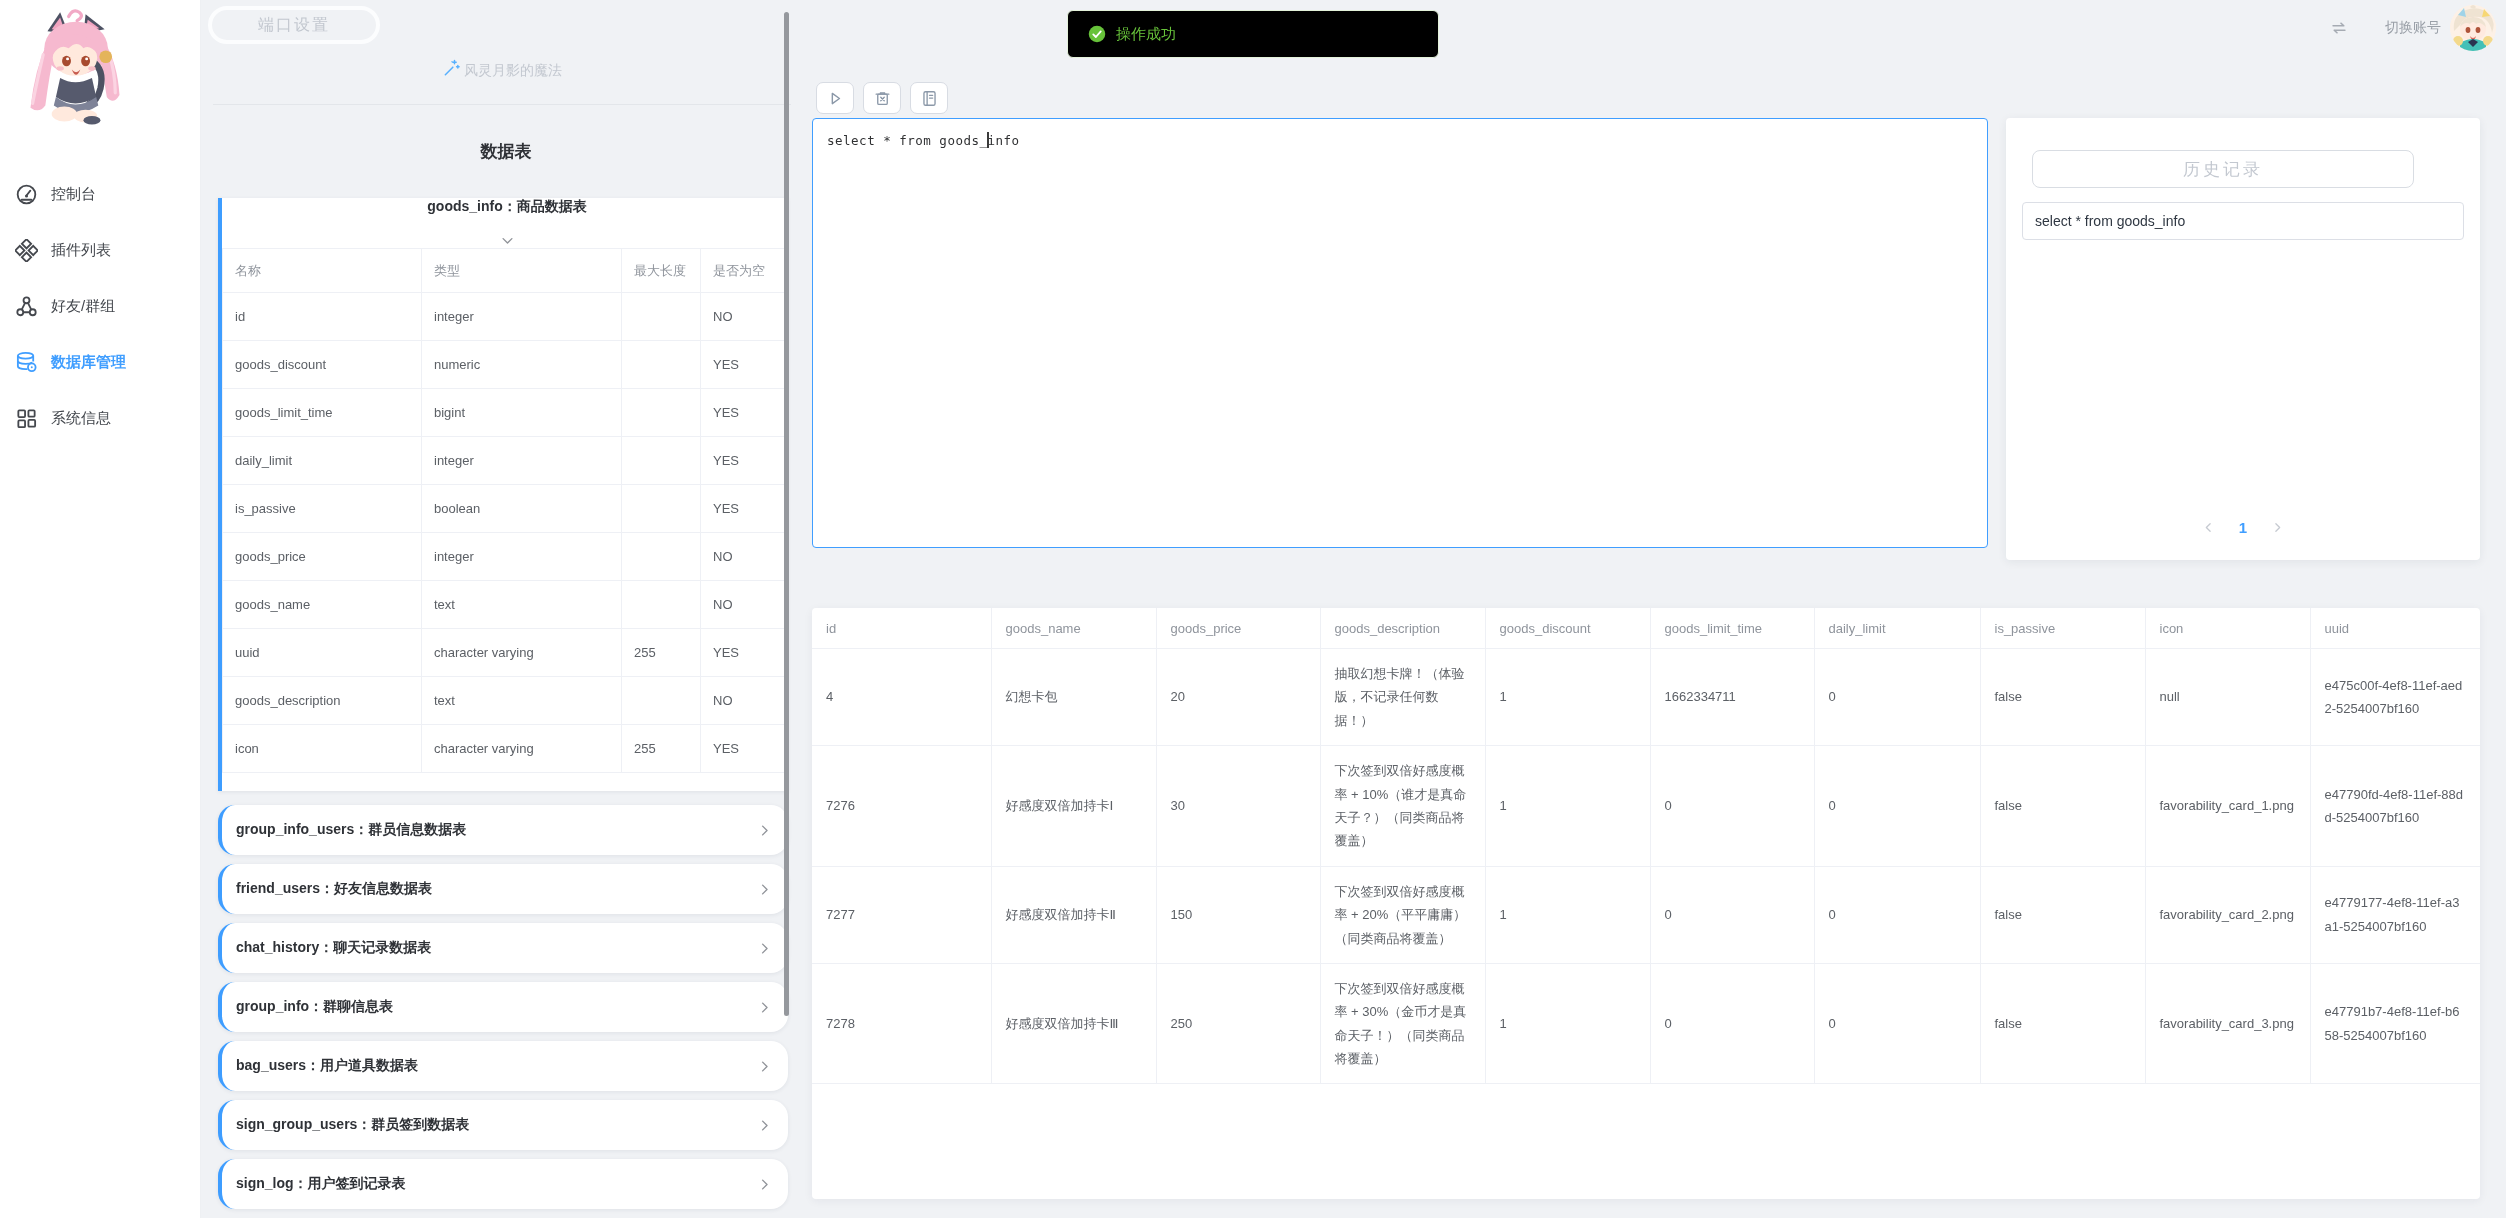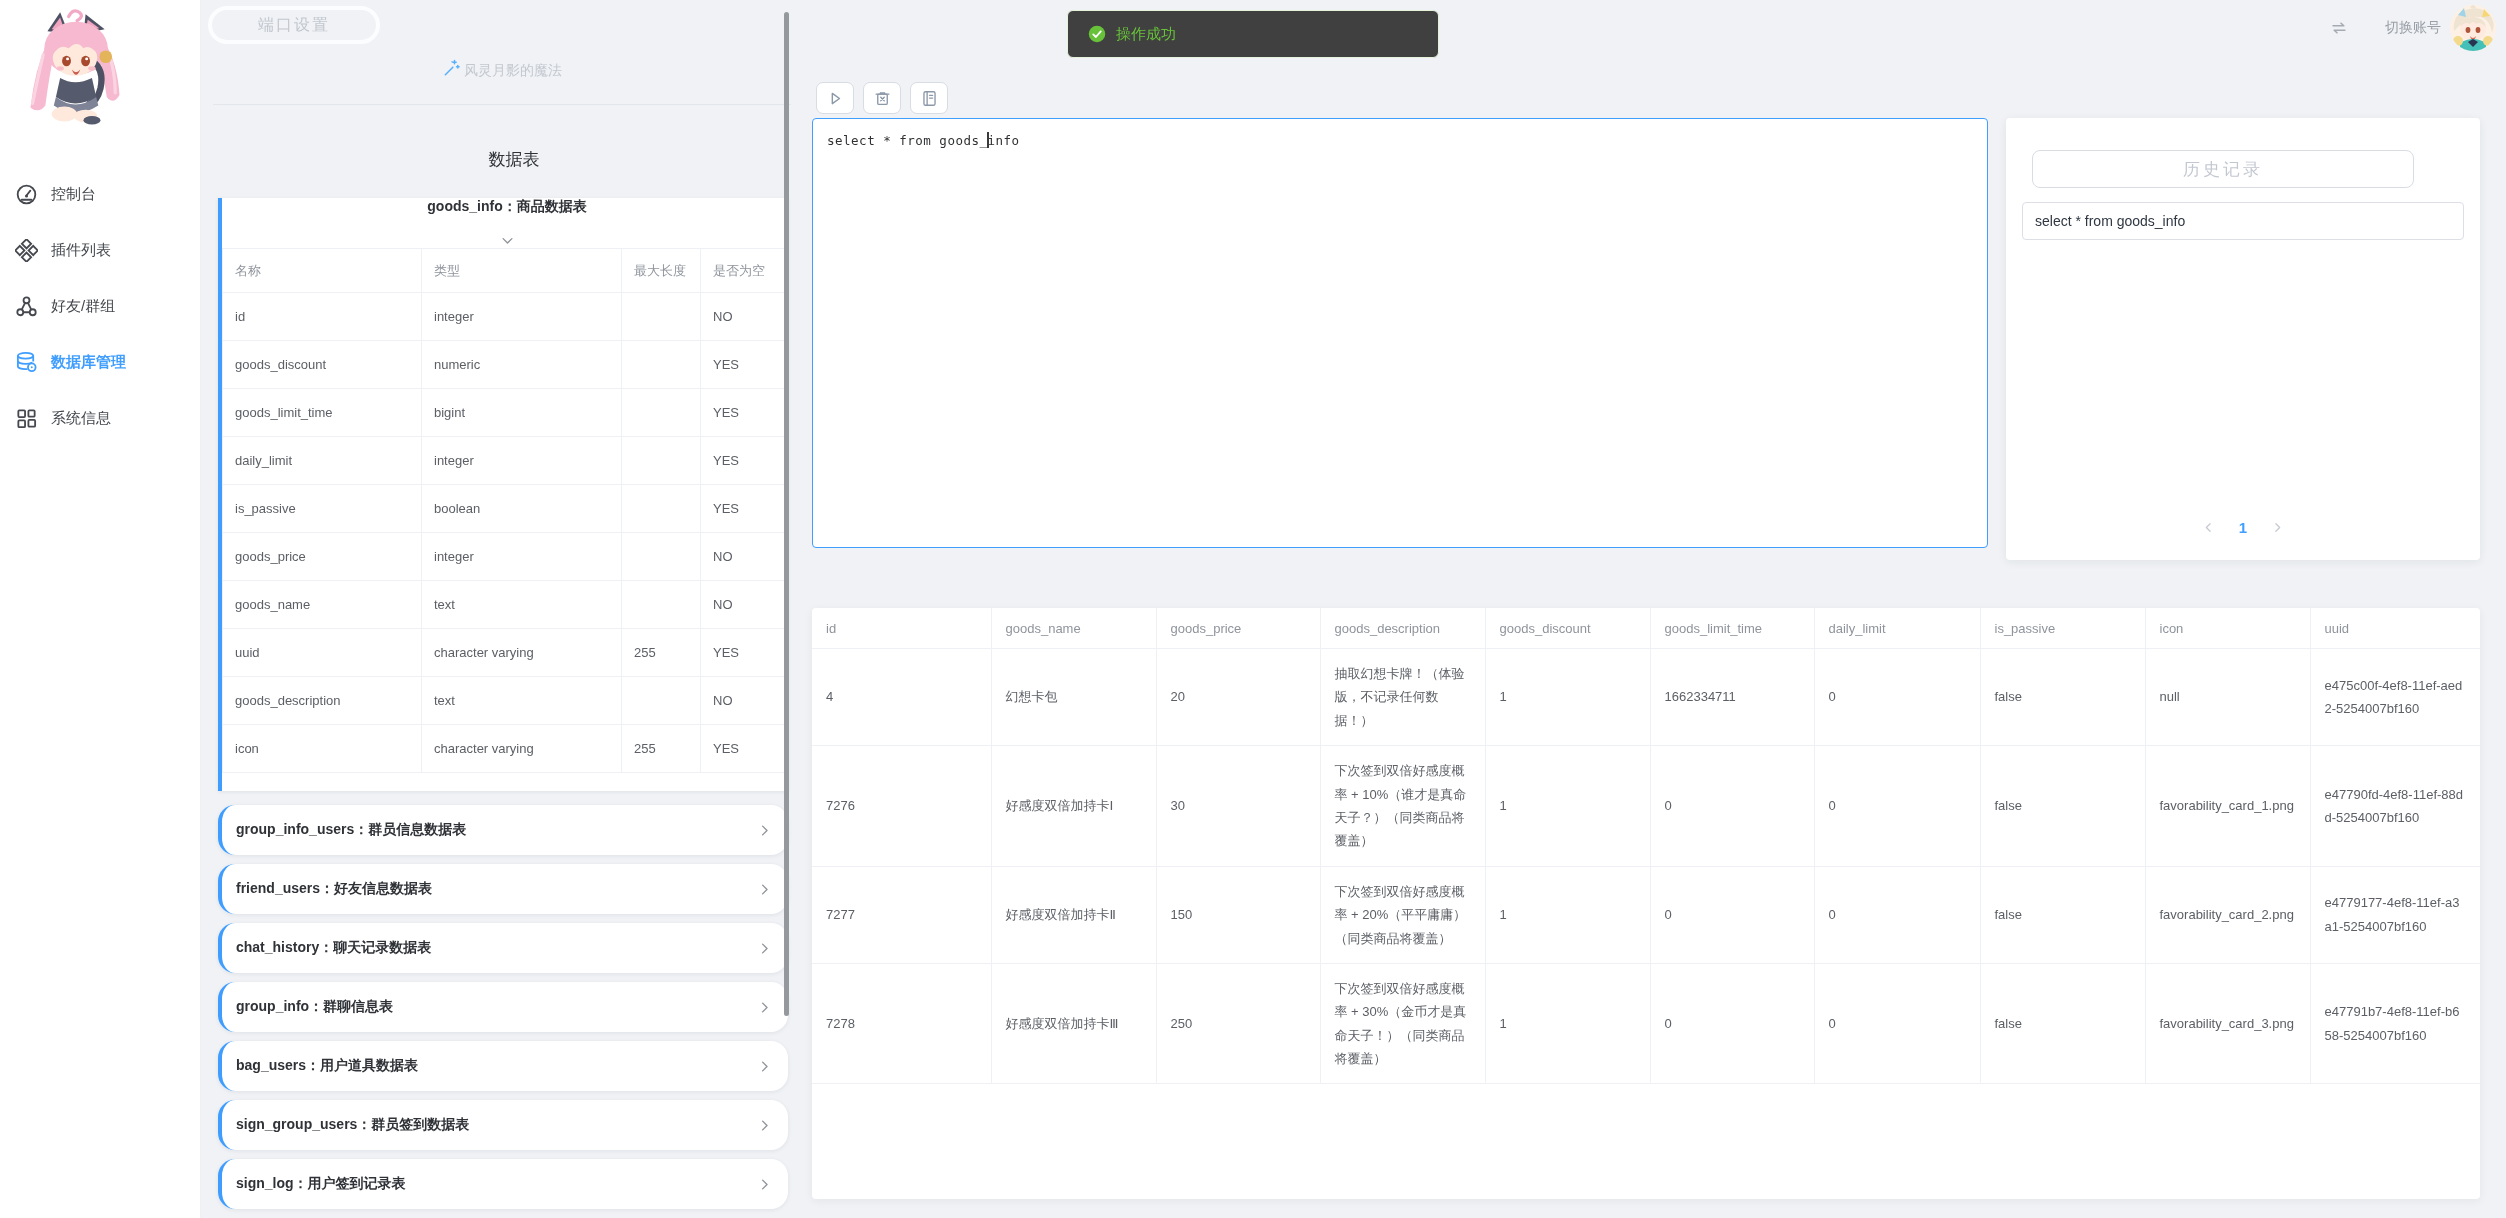--- a/index.html
+++ b/index.html
@@ -22,41 +22,41 @@
   .account .swap svg{width:18px;height:18px;display:block;}
   .account .acct-label{font-size:14px;color:#9aa0a8;margin-left:28px;}
   .avatar{width:46px;height:46px;border-radius:50%;overflow:hidden;background:#fdf1e8;flex:0 0 auto;}
 
   
   .tables-col{position:absolute;left:213px;top:0;width:578px;height:1218px;}
   .subtitle{position:absolute;left:0;top:62px;width:578px;display:flex;justify-content:center;align-items:center;gap:2px;
             color:#c3c8d0;font-size:14px;}
   .subtitle svg{width:20px;height:20px;margin-top:-6px;}
   .col-divider{position:absolute;left:0;top:104px;width:578px;height:1px;background:#e3e6ea;}
-  .col-title{position:absolute;left:0;top:136px;width:578px;margin:12px;text-align:center;
-             font-size:17px;font-weight:400;color:#2f3237;}
+  .col-title{position:absolute;left:0;top:136px;width:578px;margin:4px;text-align:center;
+             font-size:17px;font-weight:700;color:#2f3237;}
   .cards{position:absolute;left:5px;top:198px;width:570px;}
   .table-card{background:#fff;border-left:4px solid #3e9dff;box-shadow:0 1px 4px rgba(30,40,60,.08);margin-bottom:9px;}
   .card-head{height:50px;display:flex;align-items:center;justify-content:space-between;padding:0 16px 0 20px;cursor:pointer;flex-direction:column;}
   .card-title{font-size:14px;font-weight:700;color:#2f3237;}
   .chev{color:#909399;display:flex;align-items:center;}
   .chev svg{width:15px;height:15px;}
   .table-card.expanded{padding-bottom:18px;margin-bottom:14px;}
   .table-card.collapsed{height:50px;display:flex;align-items:center;justify-content:space-between;padding:0 16px 0 14px;cursor:pointer;border-radius:17px;}
 
   table.schema{width:100%;border-collapse:collapse;table-layout:fixed;}
   table.schema th,table.schema td{border:1px solid #eef0f5;text-align:left;padding:0 12px;overflow:hidden;}
   table.schema th{height:43px;font-size:13px;font-weight:400;color:#8f949c;}
   table.schema td{height:47px;font-size:13px;color:#5c6066;}
   .sc0{width:199px}.sc1{width:200px}.sc2{width:79px}
 
   .col-scrollbar{position:absolute;left:571px;top:12px;width:5px;height:1004px;background:#95989d;border-radius:3px;cursor:grab;}
 
   
-  .toast{position:absolute;left:1067px;top:10px;width:372px;height:48px;background:#404040;border:1px solid #e4f2da;
+  .toast{position:absolute;left:1067px;top:10px;width:372px;height:48px;background:#000000;border:1px solid #e4f2da;
          border-radius:6px;display:flex;align-items:center;gap:10px;padding-left:20px;box-sizing:border-box;}
   .toast svg{width:18px;height:18px;}
   .toast-text{color:#67c23a;font-size:15px;}
 
   
   .toolbar{position:absolute;left:816px;top:82px;display:flex;gap:9px;}
   .tool-btn{width:38px;height:32px;background:#fff;border:1px solid #d8dce3;border-radius:7px;
             display:flex;align-items:center;justify-content:center;cursor:pointer;padding:0;}
   .tool-btn svg{width:19px;height:19px;}
   .editor{position:absolute;left:812px;top:118px;width:1176px;height:430px;box-sizing:border-box;

